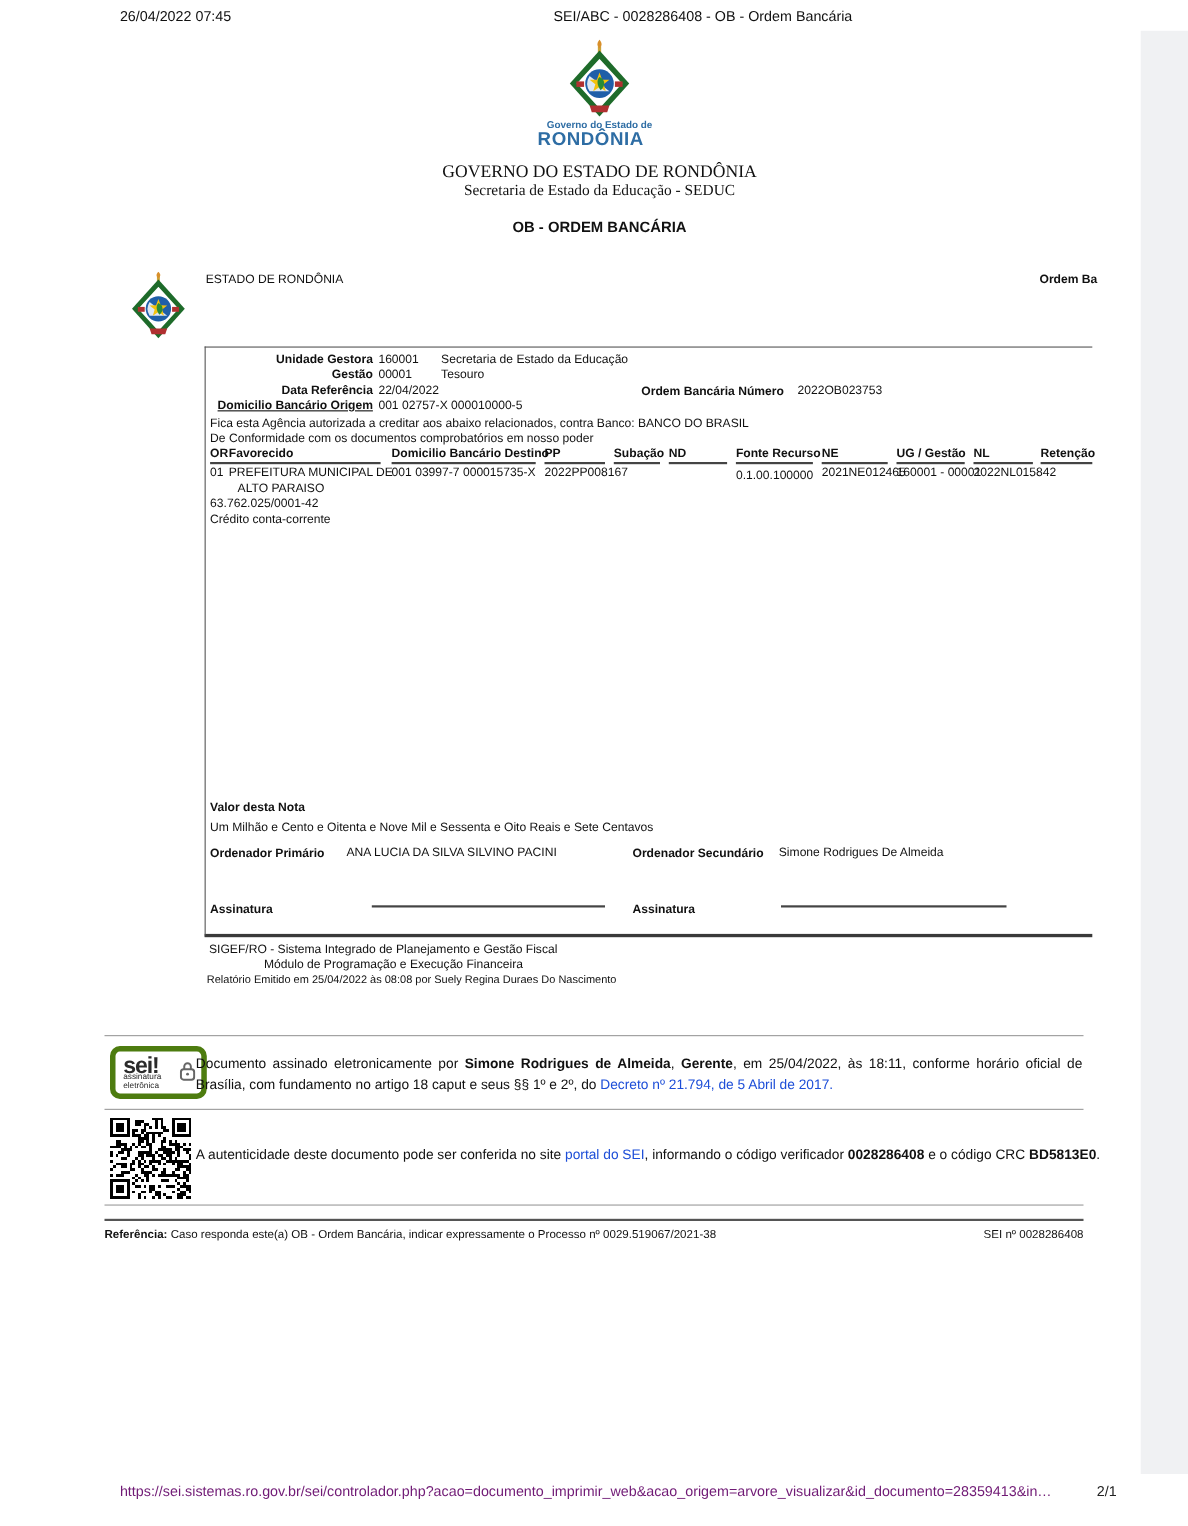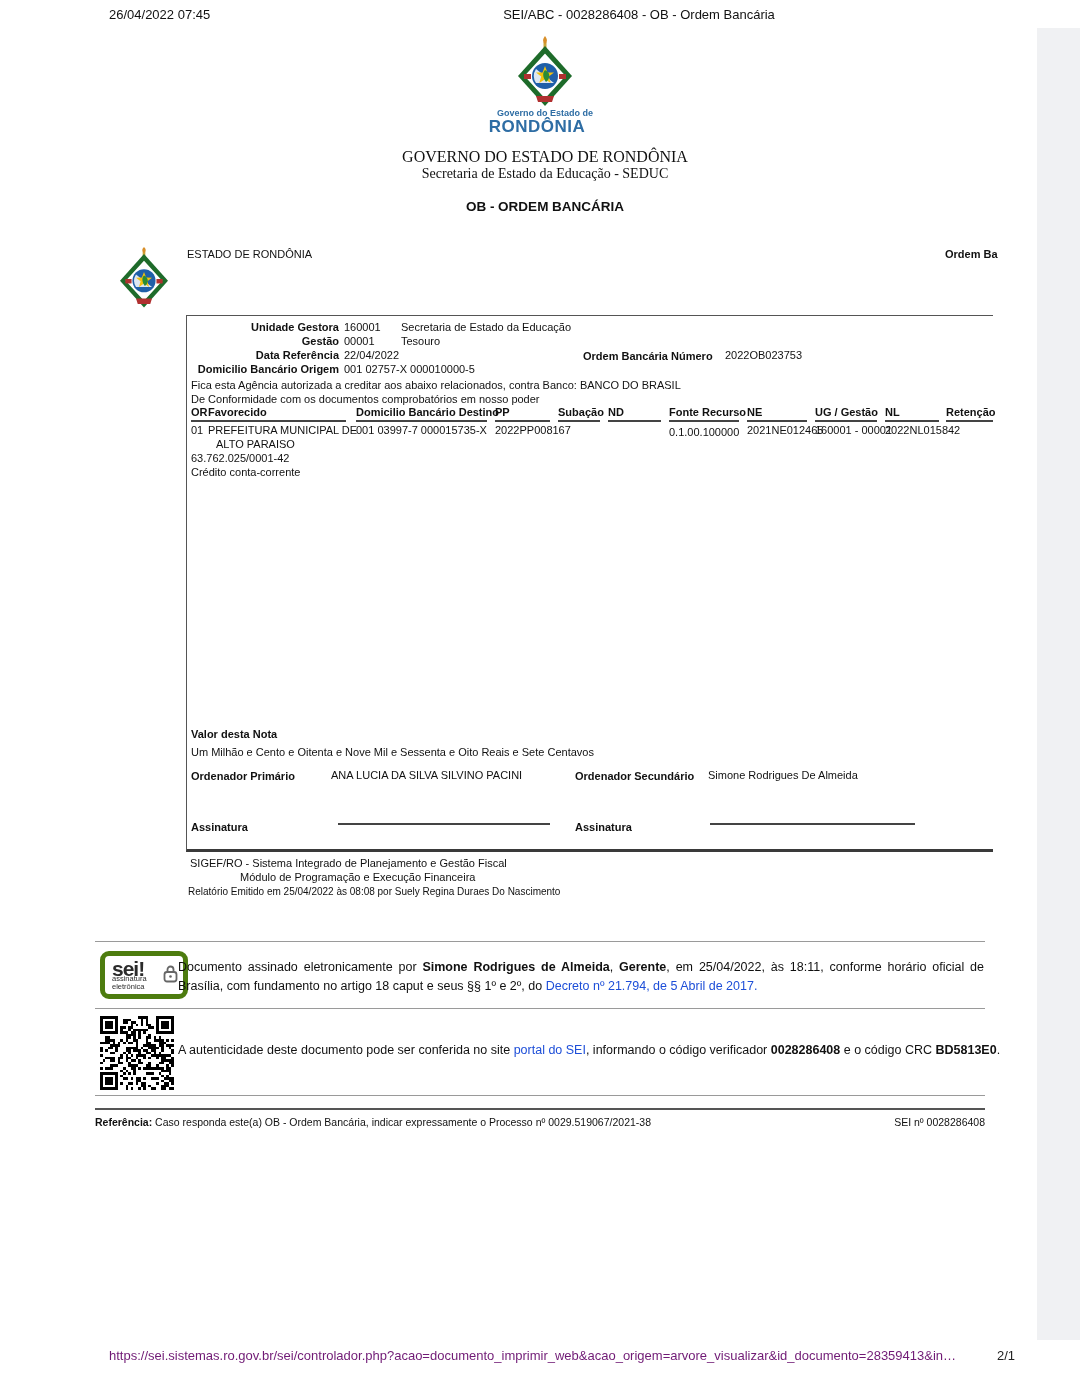--- a/index.html
+++ b/index.html
@@ -86,21 +86,21 @@
 
     <span class="abs f11 lbl" style="left:0px;top:19px;">Gestão</span>
     <span class="abs f11" style="left:157px;top:19px;">00001</span>
     <span class="abs f11" style="left:214px;top:19px;">Tesouro</span>
 
     <span class="abs f11 lbl" style="left:0px;top:33px;">Data Referência</span>
     <span class="abs f11" style="left:157px;top:33px;">22/04/2022</span>
     <span class="abs f11 b" style="left:396px;top:34px;">Ordem Bancária Número</span>
     <span class="abs f11" style="left:538px;top:33px;">2022OB023753</span>
 
-    <span class="abs f11 lbl" style="left:0px;top:47px;">Domicilio Bancário Origem</span>
+    <span class="abs f11 lbl" style="left:0px;top:47px;text-decoration:underline;">Domicilio Bancário Origem</span>
     <span class="abs f11" style="left:157px;top:47px;">001 02757-X 000010000-5</span>
 
     <span class="abs f11" style="left:4px;top:63px;">Fica esta Agência autorizada a creditar aos abaixo relacionados, contra Banco:  BANCO DO BRASIL</span>
     <span class="abs f11" style="left:4px;top:77px;">De Conformidade com os documentos comprobatórios em nosso poder</span>
 
     <span class="abs f11 b" style="left:4px;top:90px;">OR</span>
     <span class="abs f11 b" style="left:21px;top:90px;">Favorecido</span>
     <span class="abs f11 b" style="left:169px;top:90px;">Domicilio Bancário Destino</span>
     <span class="abs f11 b" style="left:308px;top:90px;">PP</span>
     <span class="abs f11 b" style="left:371px;top:90px;">Subação</span>
@@ -131,21 +131,21 @@
     <span class="abs f11" style="left:308px;top:108px;">2022PP008167</span>
     <span class="abs f11" style="left:482px;top:110px;">0.1.00.100000</span>
     <span class="abs f11" style="left:560px;top:108px;">2021NE012465</span>
     <span class="abs f11" style="left:628px;top:108px;">160001 - 00001</span>
     <span class="abs f11" style="left:698px;top:108px;width:108px;overflow:hidden;white-space:nowrap;">2022NL015842</span>
 
     <span class="abs f11 b" style="left:4px;top:412px;">Valor desta Nota</span>
     <span class="abs f11" style="left:4px;top:430px;">Um Milhão e Cento e Oitenta e Nove Mil e Sessenta e Oito Reais e Sete Centavos</span>
 
     <span class="abs f11 b" style="left:4px;top:454px;">Ordenador Primário</span>
-    <span class="abs f11" style="left:144px;top:453px;">ANA LUCIA DA SILVA SILVINO PACINI</span>
+    <span class="abs f11" style="left:128px;top:453px;">ANA LUCIA DA SILVA SILVINO PACINI</span>
     <span class="abs f11 b" style="left:388px;top:454px;">Ordenador Secundário</span>
     <span class="abs f11" style="left:521px;top:453px;">Simone Rodrigues De Almeida</span>
 
     <span class="abs f11 b" style="left:4px;top:505px;">Assinatura</span>
     <div class="abs sigline" style="left:151px;top:507px;width:212px;"></div>
     <span class="abs f11 b" style="left:388px;top:505px;">Assinatura</span>
     <div class="abs sigline" style="left:523px;top:507px;width:205px;"></div>
   </div>
 
   <span class="abs f11" style="left:190px;top:857px;">SIGEF/RO - Sistema Integrado de Planejamento e Gestão Fiscal</span>

